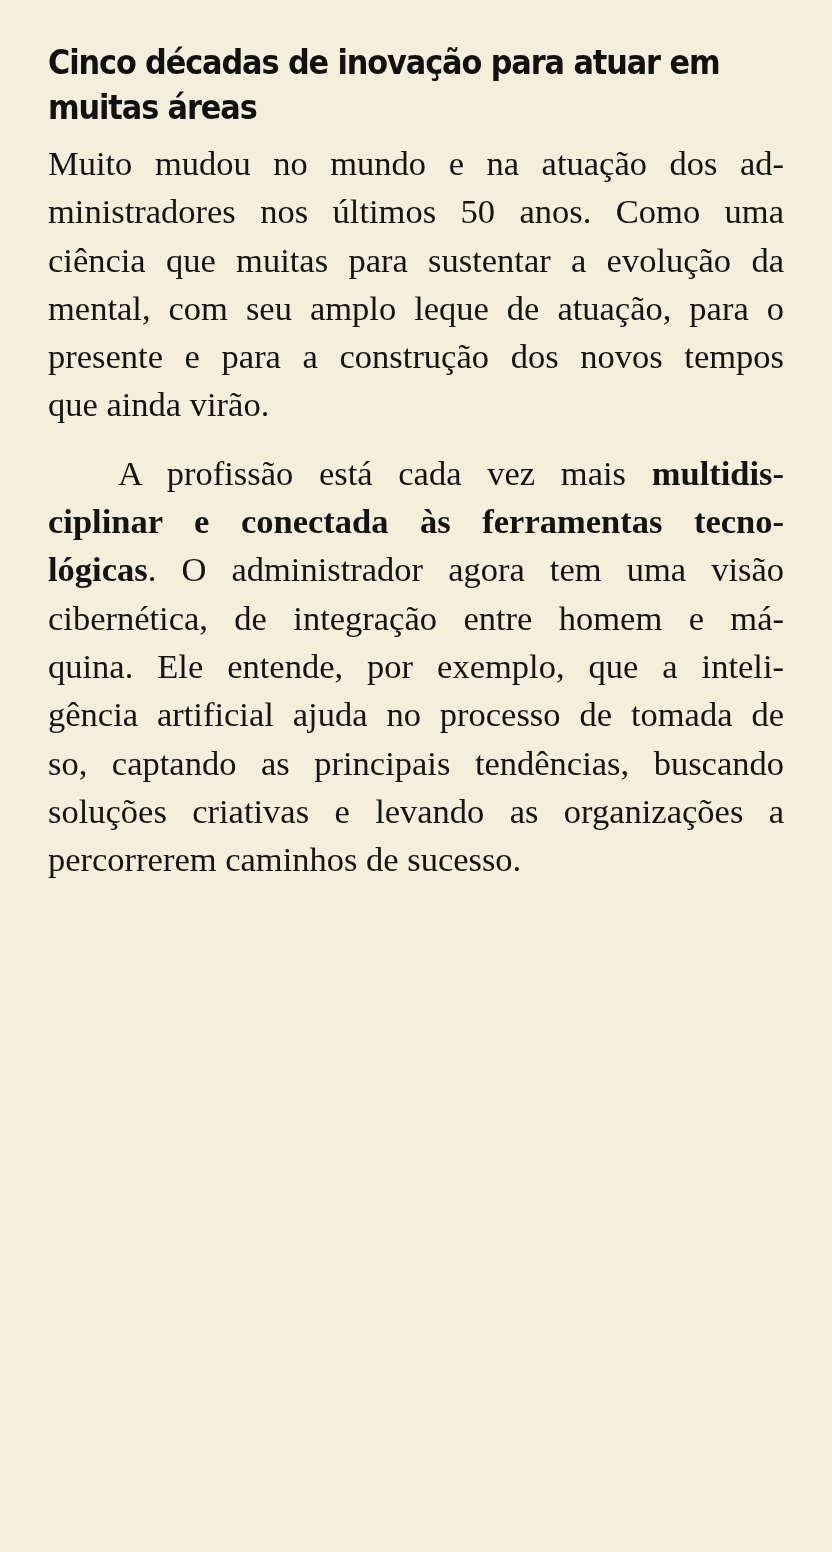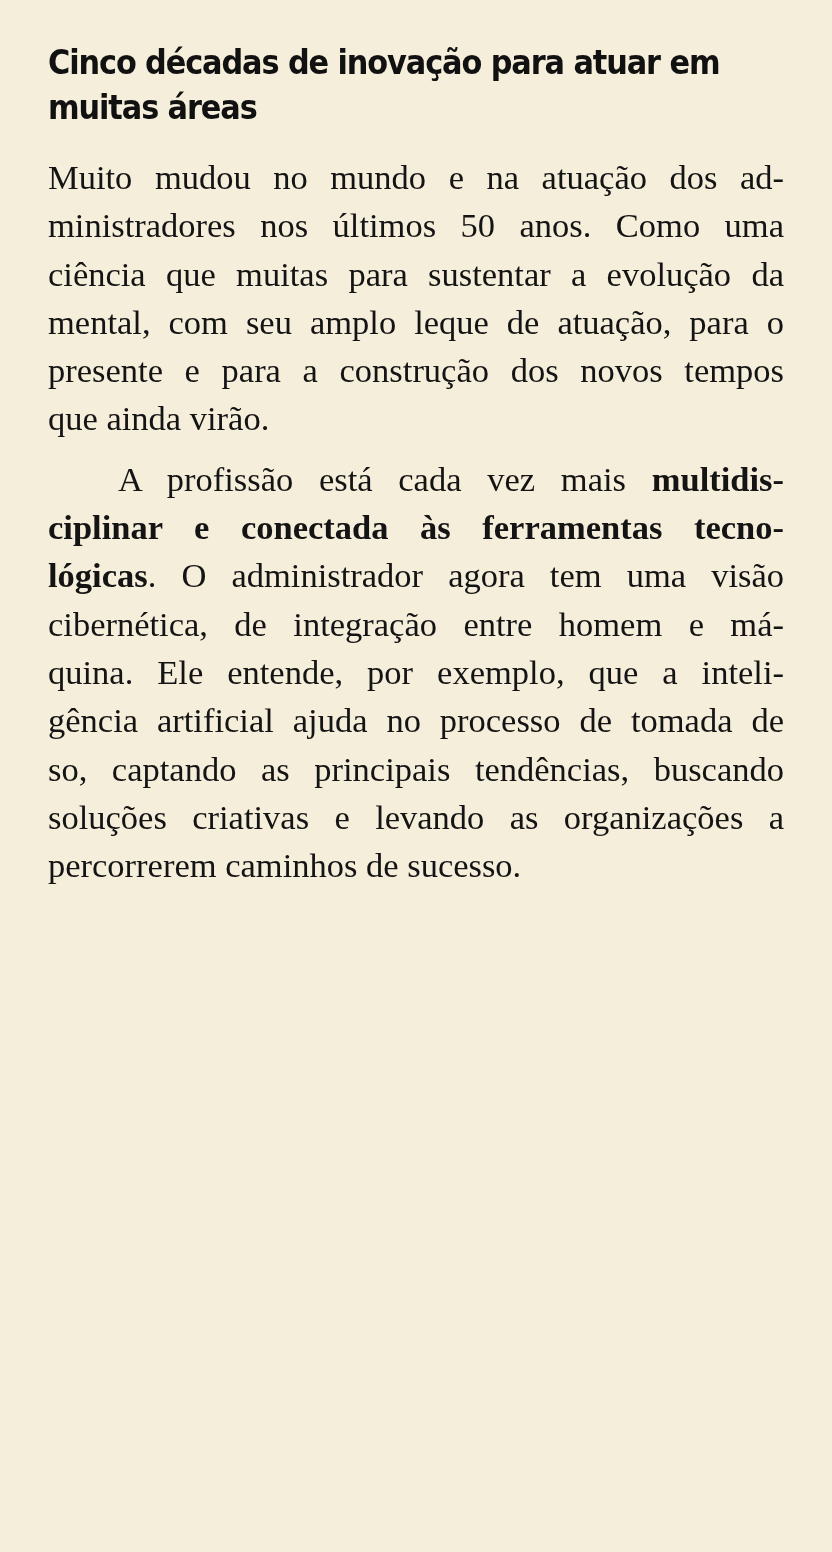--- a/index.html
+++ b/index.html
@@ -35,24 +35,24 @@
     .body-text {
       font-family: "Liberation Serif", serif;
       font-size: 34.5px;
       line-height: 48.3px;
       color: #141414;
     }
     .para {
       margin: 0;
     }
     .para-1 {
-      margin-top: 23px;
+      margin-top: 9px;
     }
     .para-2 {
-      margin-top: 12px;
+      margin-top: 20px;
     }
     .line {
       display: block;
       width: 736px;
       white-space: nowrap;
       text-align: justify;
       text-align-last: justify;
       height: 48.3px;
       overflow: visible;
     }

